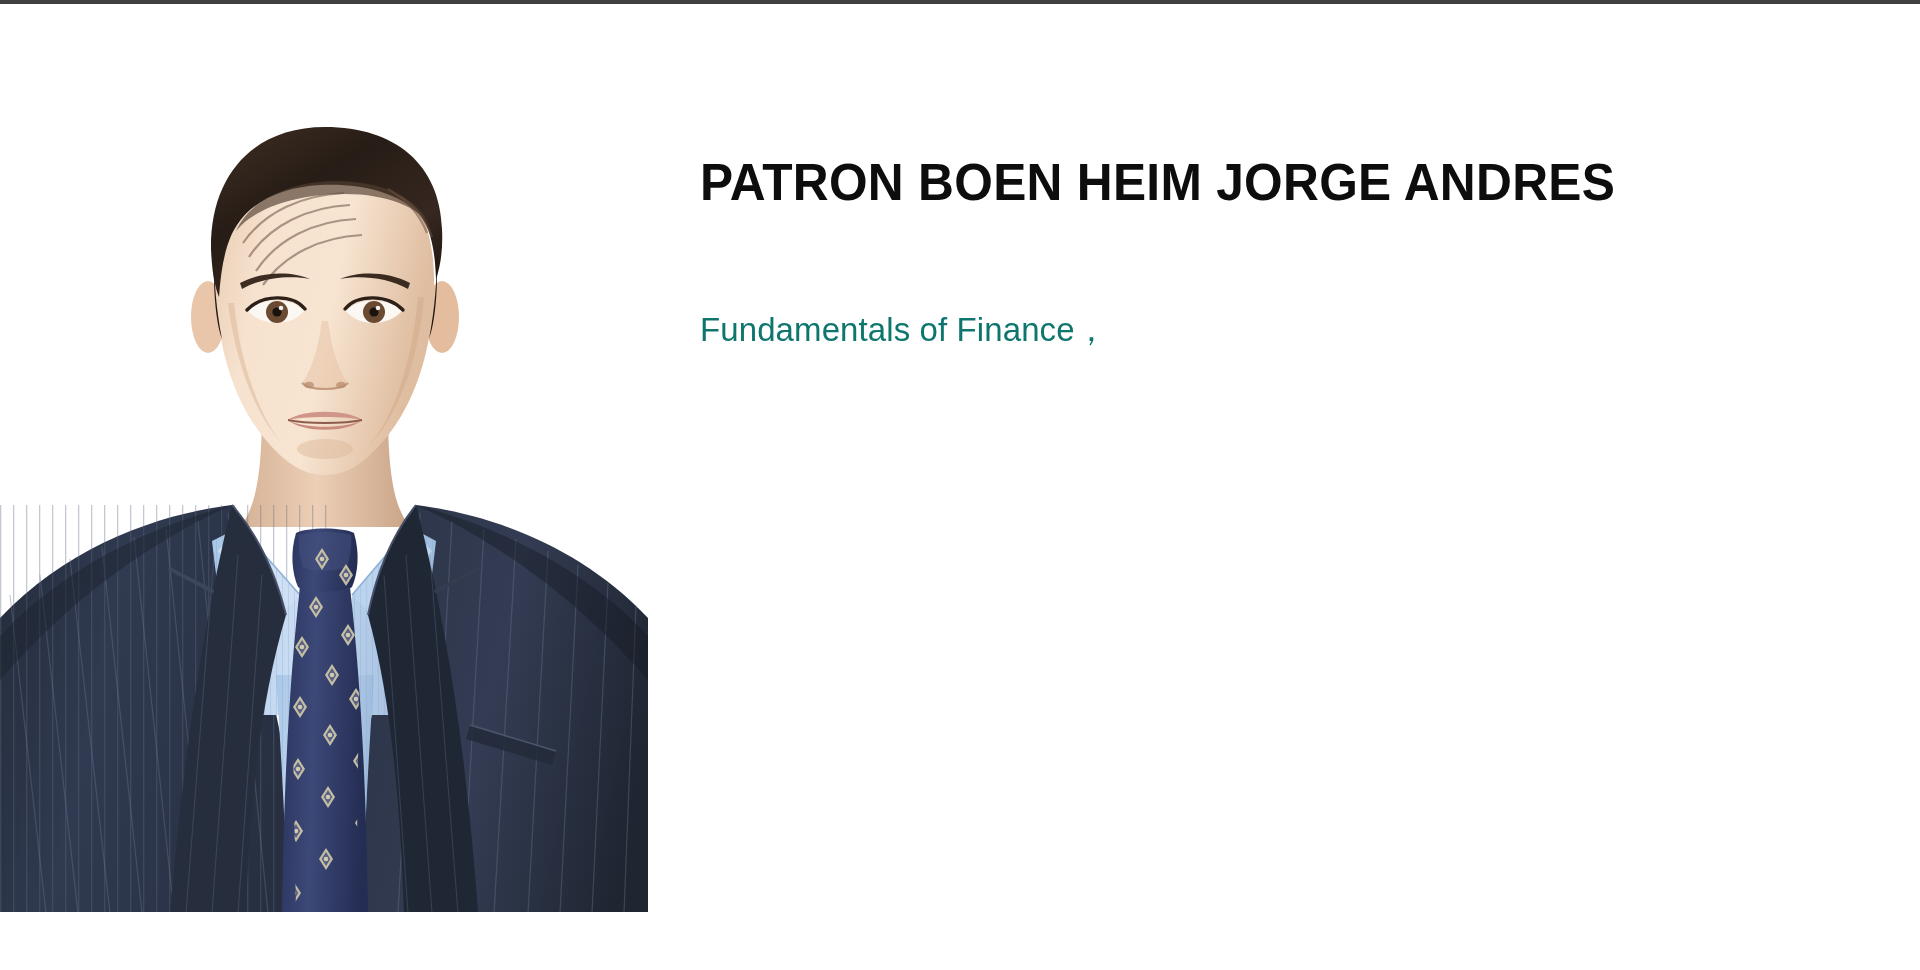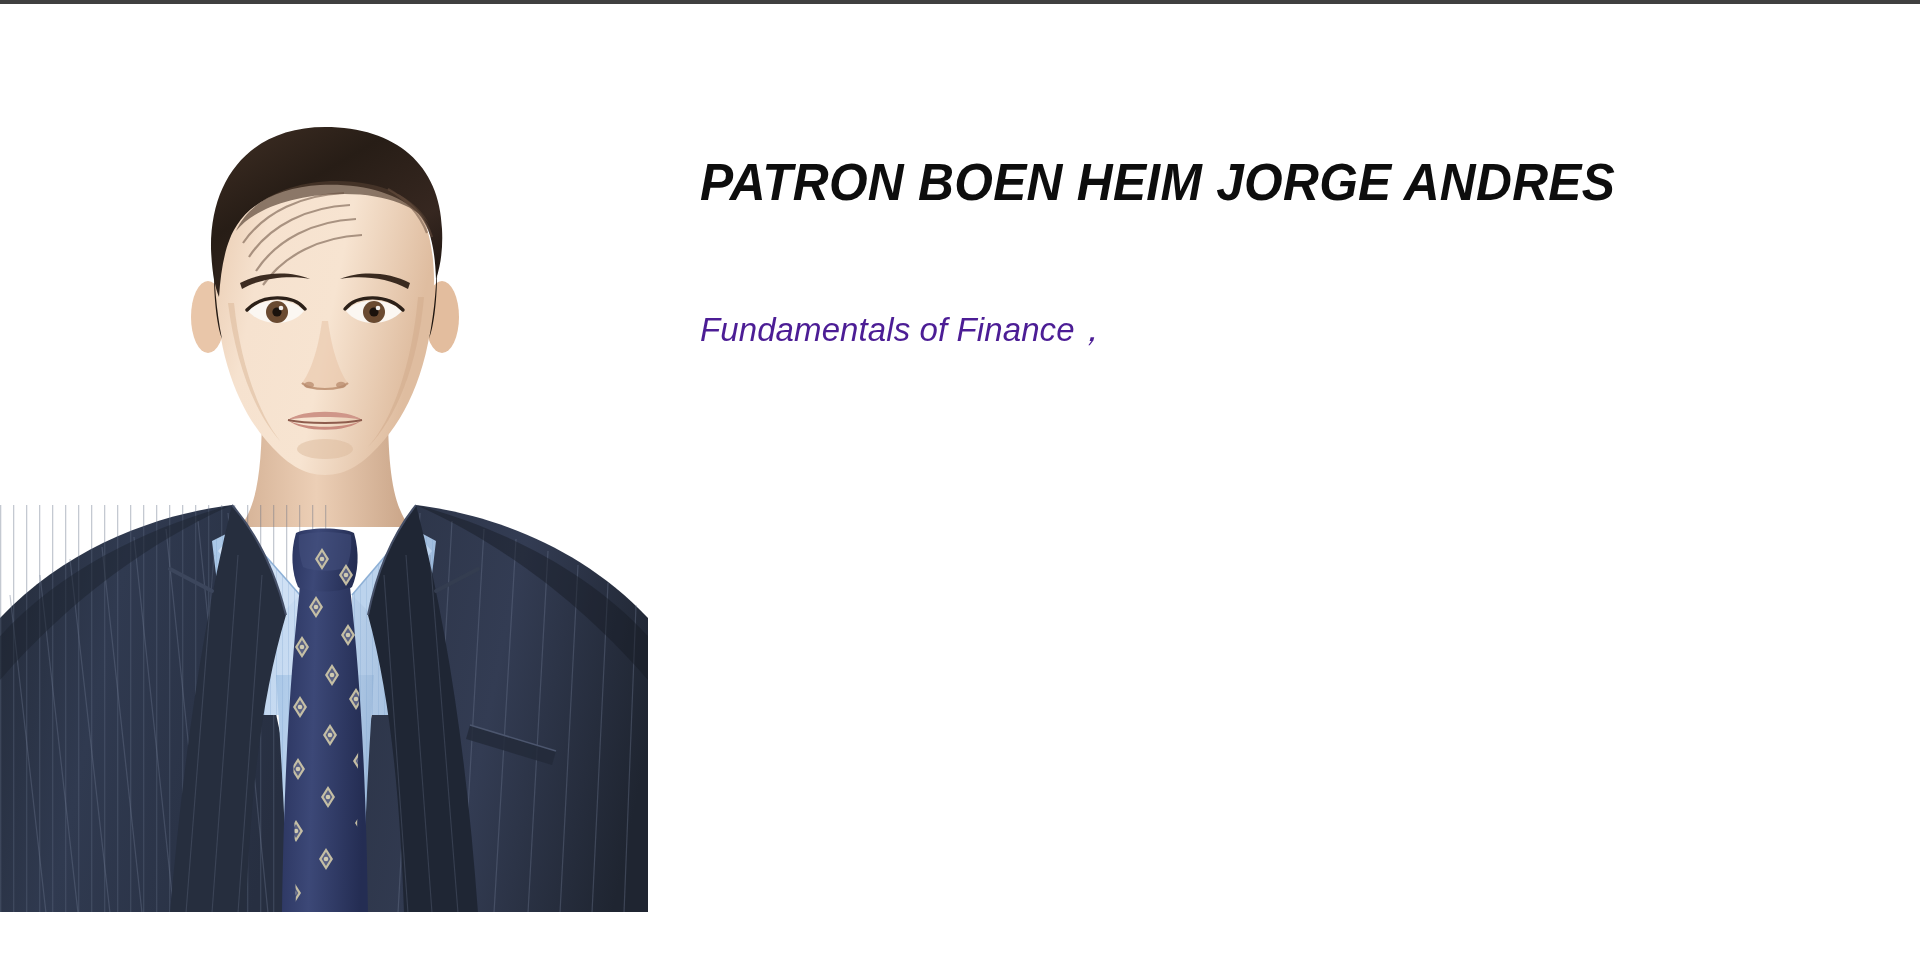--- a/index.html
+++ b/index.html
@@ -26,21 +26,20 @@
     background: #404040;
   }
 
   
   #slide {
     position: absolute;
     top: 4px; left: 0;
     width: 1736px;
     height: 966px;
     background: #ffffff;
-    font-style: italic;
   }
 
   
   #portrait {
     position: absolute;
     left: 0px;
     top: 31px;
     width: 648px;
     height: 877px;
     overflow: hidden;
@@ -70,21 +69,21 @@
   }
 
   #courses {
     margin-top: 78px;
   }
   .course-line {
     font-family: "Liberation Sans", sans-serif;
     font-weight: normal;
     font-size: 33px;
     line-height: 80px;
-    color: #4c1d95;
+    color: #0f766e;
     white-space: nowrap;
     letter-spacing: 0.1px;
   }
 </style>
 </head>
 <body>
 
 <div id="top-rule"></div>
 
 <div id="slide">

